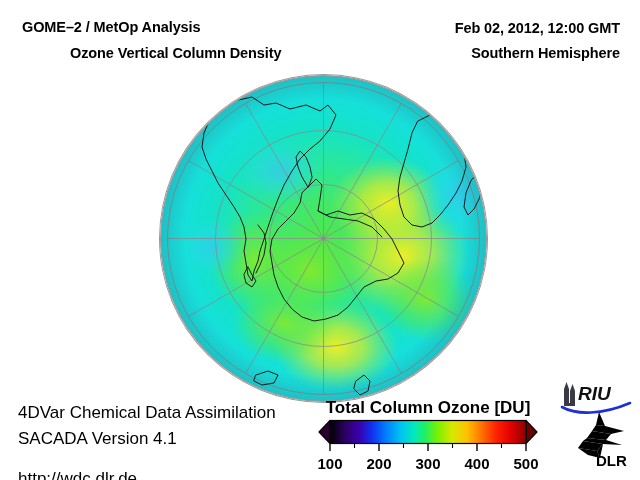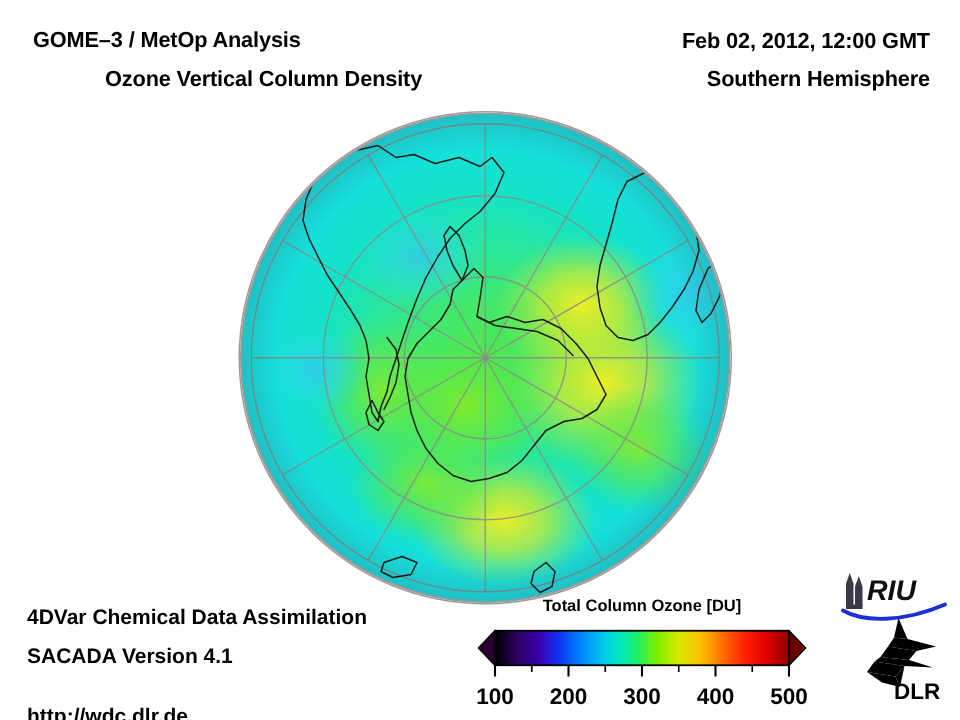--- a/index.html
+++ b/index.html
@@ -40,43 +40,43 @@
     border-radius: 50%;
     overflow: hidden;
     box-shadow: 0 0 0 1px #9a9a9a;
   }
   #map-globe svg { display: block; }
 
   
   .ftr-line {
     position: absolute;
     left: 18px;
-    font-size: 14px;
-    font-weight: bold;
+    font-size: 17px;
+    font-weight: normal;
     white-space: nowrap;
   }
   #ftr-1 { top: 403px; }
   #ftr-2 { top: 429px; }
   #ftr-3 { top: 455px; margin-top: 14px; }
 
   
   #colorbar-block {
     position: absolute;
     left: 312px;
     top: 398px;
     width: 232px;
     height: 76px;
   }
   #colorbar-title {
     position: absolute;
     left: 0;
     top: 0;
     width: 232px;
     text-align: center;
-    font-size: 11px;
+    font-size: 17px;
     font-weight: bold;
     white-space: nowrap;
   }
   #colorbar-svg {
     position: absolute;
     left: 0;
     top: 20px;
   }
 
   
@@ -92,21 +92,21 @@
     position: absolute;
     left: 566px;
     top: 410px;
     width: 68px;
     height: 58px;
   }
 </style>
 </head>
 <body>
 
-<div class="hdr-line" id="hdr-title-1">GOME–3 / MetOp Analysis</div>
+<div class="hdr-line" id="hdr-title-1">GOME–2 / MetOp Analysis</div>
 <div class="hdr-line" id="hdr-title-2">Ozone Vertical Column Density</div>
 <div class="hdr-line" id="hdr-right-1">Feb 02, 2012, 12:00 GMT</div>
 <div class="hdr-line" id="hdr-right-2">Southern Hemisphere</div>
 
 <div id="map-globe">
   <svg width="327" height="327" viewBox="0 0 327 327" xmlns="http://www.w3.org/2000/svg">
     <defs>
       <clipPath id="limbClip">
         <circle cx="163.5" cy="163.5" r="163"></circle>
       </clipPath>

